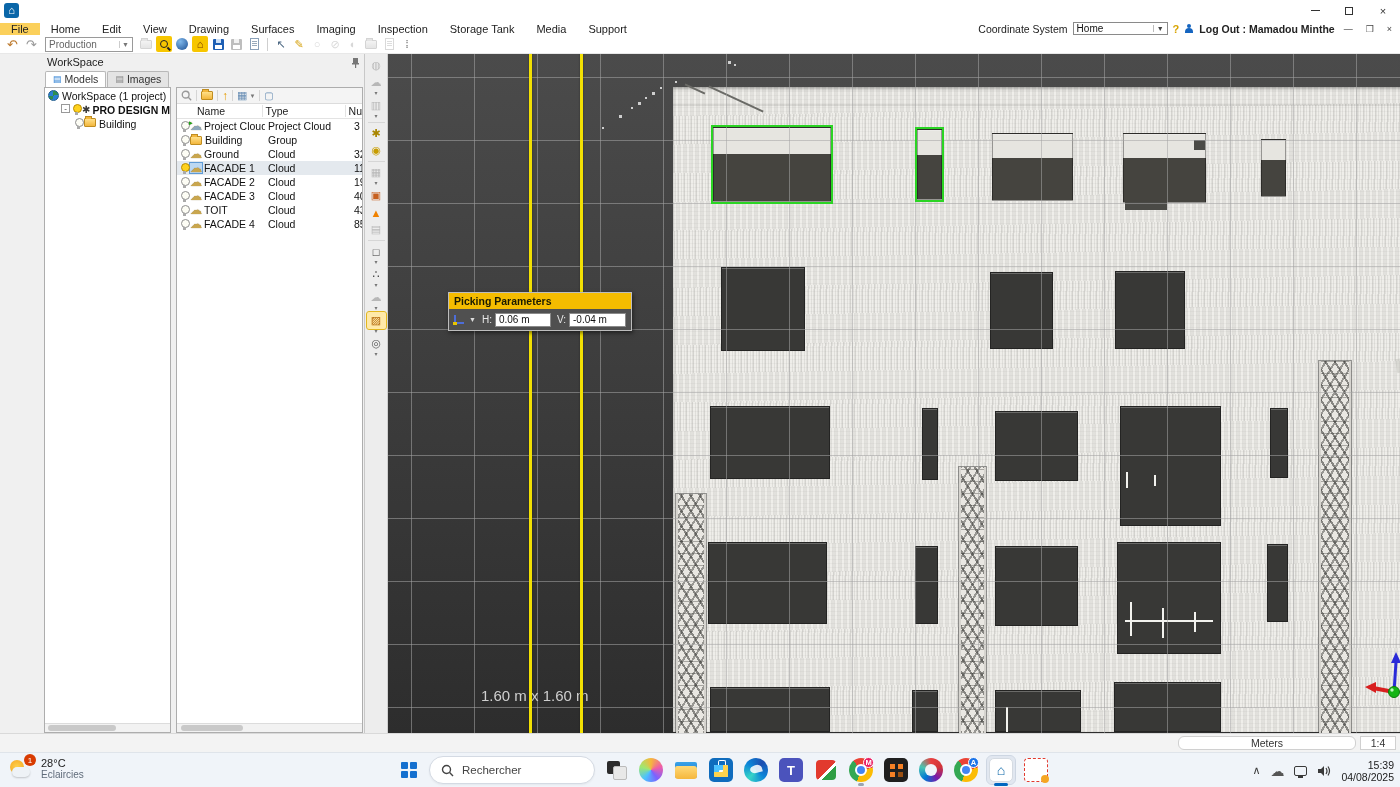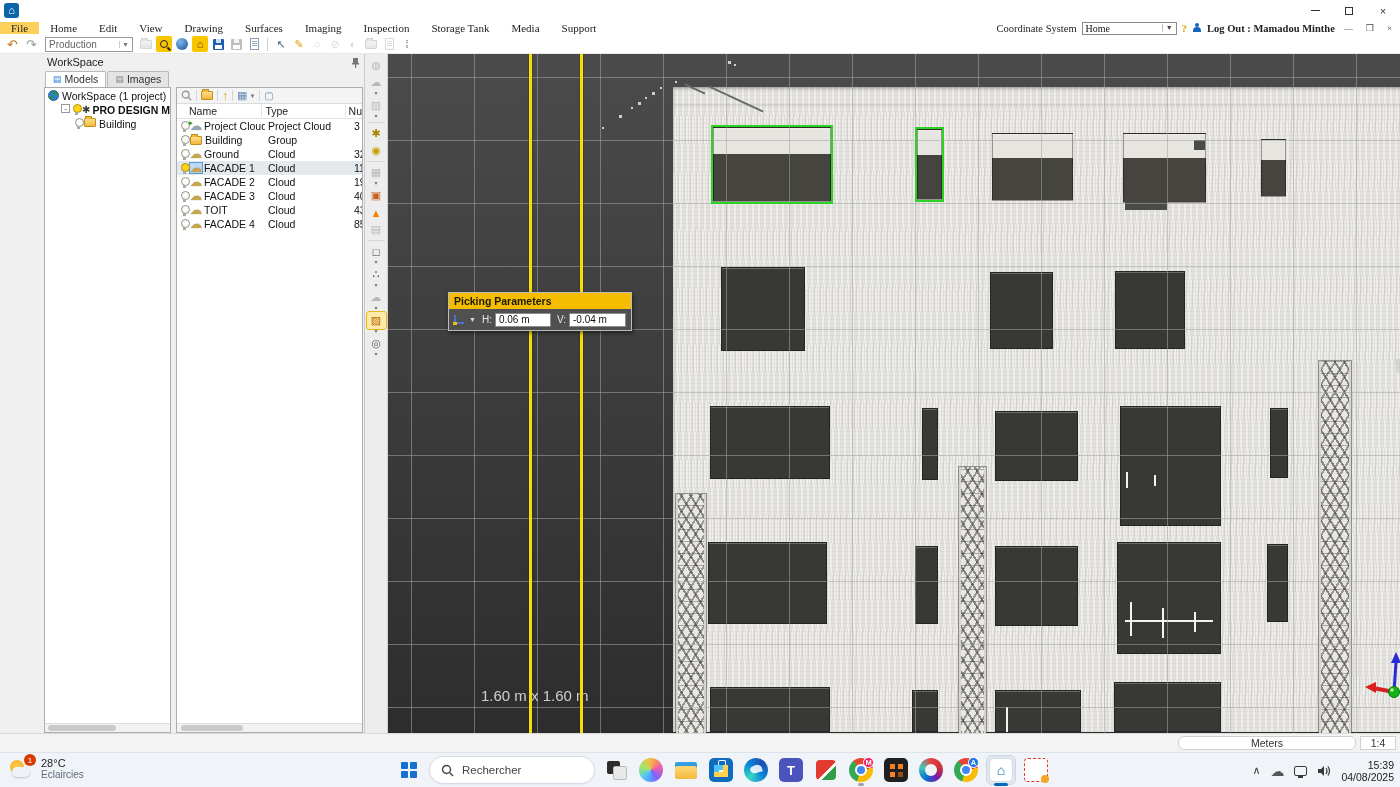--- a/index.html
+++ b/index.html
@@ -11,21 +11,21 @@
   .titlebar { height:21px; background:#fff; display:flex; align-items:center; position:relative; flex:none; }
   .app-logo { width:15px; height:15px; margin-left:4px; border-radius:3px; background:#0a66a8;
     color:#fff; font-size:11px; line-height:15px; text-align:center; }
   .win-title { position:absolute; left:0; right:0; text-align:center; font-size:11px; color:#222; }
   .win-controls { margin-left:auto; display:flex; z-index:2; }
   .win-btn { width:34px; height:21px; display:flex; align-items:center; justify-content:center; color:#333; font-size:11px; }
   .glyph-min { width:9px; height:1px; background:#333; display:inline-block; }
   .glyph-max { width:8px; height:8px; border:1px solid #333; display:inline-block; }
 
   
-  .menubar { height:14px; background:#fff; display:flex; align-items:center; font-size:11px; color:#222; flex:none;font-family:Liberation Serif, serif; }
+  .menubar { height:14px; background:#fff; display:flex; align-items:flex-end; font-size:11px; color:#222; flex:none; }
   .menu-item { padding:0 11px; display:flex; align-items:center; cursor:default; }
   .menu-item.active { background:#fbd05b; }
   .menubar-right { margin-left:auto; display:flex; align-items:center; gap:5px; padding-right:4px; }
   .coord-label { font-size:10.5px; color:#222; }
   .combo { background:#fff; border:1px solid #8a8a8a; height:13px; font-size:10px; display:flex;
     align-items:center; padding:0 3px; color:#111; }
   .combo .caret { margin-left:auto; font-size:7px; color:#444; border-left:1px solid #bbb; padding-left:3px; }
   .help-q { color:#d8a400; font-weight:bold; font-size:11px; }
   .person-icon { width:10px; height:10px; position:relative; }
   .person-icon::before { content:""; position:absolute; left:3px; top:0; width:4px; height:4px; border-radius:50%; background:#1565c0; }
@@ -83,21 +83,21 @@
   .proj-ic { font-size:10px; color:#3a3a3a; margin-right:2px; flex:none; }
   .cloud-ic { font-size:12px; line-height:10px; color:#c9a64e; text-shadow:0 0 1px #7d6320; flex:none; margin-right:2px; }
   .cloud-ic.proj { color:#8fa8bc; position:relative; }
   .cloud-ic.proj::after { content:"▸"; position:absolute; left:-1px; top:-3px; font-size:7px; color:#19a819; }
   .cloud-ic.sel { background:#bcd8f2; outline:1px solid #5f9bd6; }
 
   .list-toolbar { height:16px; display:flex; align-items:center; gap:4px; padding:1px 4px; background:#f4f4f4; border-bottom:1px solid #dcdcdc; }
   .lt-ic { font-size:10px; color:#caa63c; display:flex; align-items:center; }
   .lt-sep { width:1px; height:11px; background:#d5d5d5; }
   .list-head { display:flex; height:15px; align-items:center; font-size:10.5px; color:#222; border-bottom:1px solid #e3e3e3; }
-  .lh-name { width:88px; padding-left:12px; border-right:1px solid #e3e3e3; }
+  .lh-name { width:88px; padding-left:20px; border-right:1px solid #e3e3e3; }
   .lh-type { width:86px; padding-left:3px; border-right:1px solid #e3e3e3; }
   .lh-num  { flex:1; padding-left:3px; }
   .list-body { flex:1; overflow:hidden; }
   .list-row { display:flex; align-items:center; height:14px; font-size:10.5px; color:#111; white-space:nowrap; }
   .list-row.selected { background:#e4e9ee; }
   .lr-name { width:88px; display:flex; align-items:center; padding-left:3px; overflow:hidden; }
   .lr-type { width:86px; padding-left:3px; overflow:hidden; }
   .lr-num { flex:1; padding-left:3px; overflow:hidden; }
   .hscroll { height:9px; background:#f2f2f2; border-top:1px solid #dcdcdc; position:relative; flex:none; }
   .hscroll .thumb { position:absolute; top:1px; height:6px; background:#c9c9c9; border-radius:3px; }

